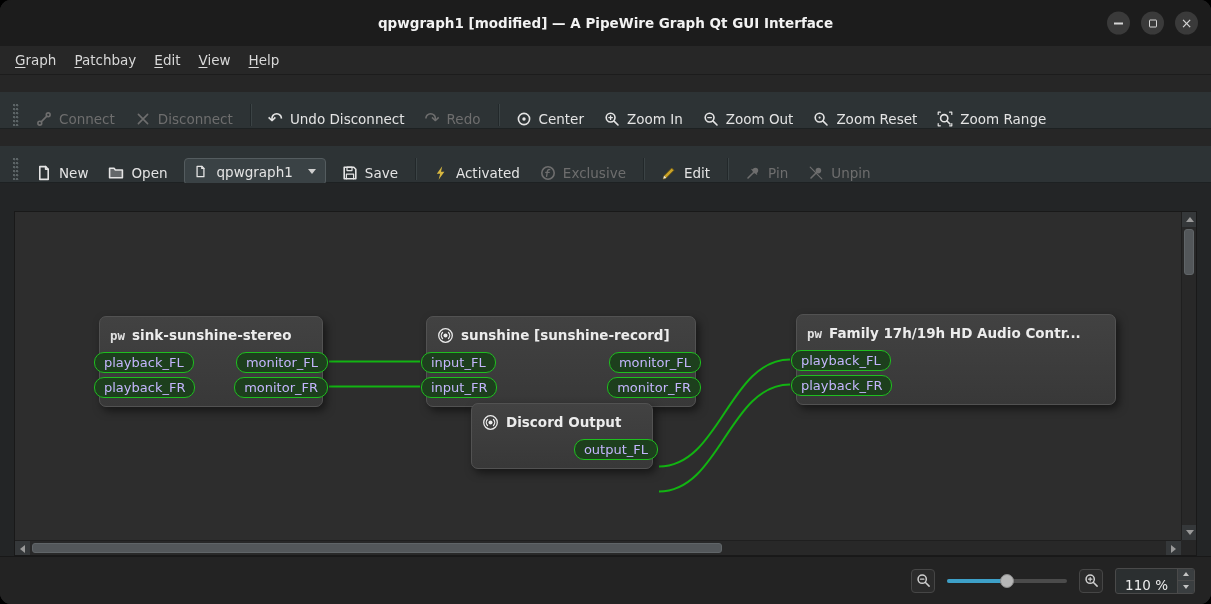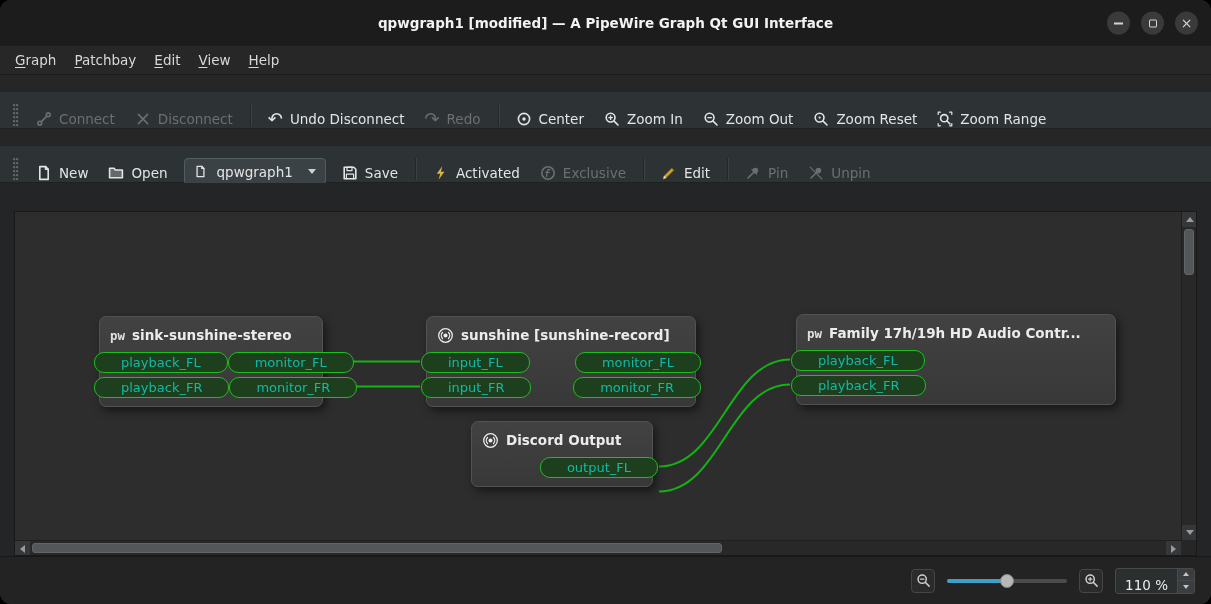--- a/index.html
+++ b/index.html
@@ -39,21 +39,21 @@
   .main { flex:1; position:relative; background:#232526; }
   .canvas { position:absolute; left:14px; right:14px; top:0; bottom:0; background:#2d2d2d; border:1px solid #191919; overflow:hidden;margin-top:28px; }
   .wires { position:absolute; left:0; top:0; }
   .wires path { stroke:#12b412; stroke-width:2; fill:none; }
   .node { position:absolute; background:linear-gradient(180deg,#424242,#383838); border:1px solid #525252; border-radius:7px; box-shadow:3px 4px 9px rgba(0,0,0,.5); padding:8px 0; }
   .node-header { display:flex; align-items:center; gap:7px; margin:0 10px 7px; height:20px; color:#ececec; font-weight:bold; font-size:13.5px; white-space:nowrap; overflow:hidden; }
   .pw-badge { font-family:"DejaVu Sans Mono","Liberation Mono",monospace; font-size:12.5px; color:#e0e0e0; font-weight:bold; flex:none; }
   .ports { display:flex; flex-direction:column; gap:4px; }
   .port-row { display:flex; justify-content:space-between; }
   .port-row.right-only { justify-content:flex-end; }
-  .port { height:21px; line-height:19px; padding:0 26px; border:1px solid #1fbe1f; border-radius:10px; background:#1d3f1d; color:#14b8a6; font-size:13px; white-space:nowrap; }
+  .port { height:21px; line-height:19px; padding:0 9px; border:1px solid #1fbe1f; border-radius:10px; background:#1d3f1d; color:#c4b5fd; font-size:13px; white-space:nowrap; }
   .port.left { margin-left:-6px; }
   .port.right { margin-right:-6px; }
 
   
   .vscroll { position:absolute; top:0; right:0; bottom:15px; width:15px; background:#282828; border-left:1px solid #1f1f1f; }
   .hscroll { position:absolute; left:0; right:15px; bottom:0; height:15px; background:#282828; border-top:1px solid #1f1f1f; }
   .scroll-btn { position:absolute; width:15px; height:15px; background:#35383a; display:flex; align-items:center; justify-content:center; }
   .vscroll .up { top:0; } .vscroll .down { bottom:0; }
   .hscroll .leftb { left:0; } .hscroll .rightb { right:0; }
   .vthumb { position:absolute; left:2px; right:2px; top:17px; height:46px; background:#53575a; border:1px solid #606568; border-radius:3px; }
@@ -328,21 +328,21 @@
         <div class="ports">
           <div class="port-row">
             <span class="port left">playback_FL</span>
           </div>
           <div class="port-row">
             <span class="port left">playback_FR</span>
           </div>
         </div>
       </div>
 
-      <div class="node" style="left:456px;top:209px;width:182px;">
+      <div class="node" style="left:456px;top:191px;width:182px;">
         <div class="node-header">
           <svg class="ic" width="17" height="17" viewBox="0 0 16 16" style="flex:none;">
             <circle cx="8" cy="8" r="6.4" stroke-width="1.2"></circle>
               <circle class="f" cx="8" cy="8" r="1.9"></circle>
             <path d="M5.2 5.2a4 4 0 0 0 0 5.6M10.8 5.2a4 4 0 0 1 0 5.6" stroke-width="1.2"></path>
           </svg>
           <span>Discord Output</span>
         </div>
         <div class="ports">
           <div class="port-row right-only">

